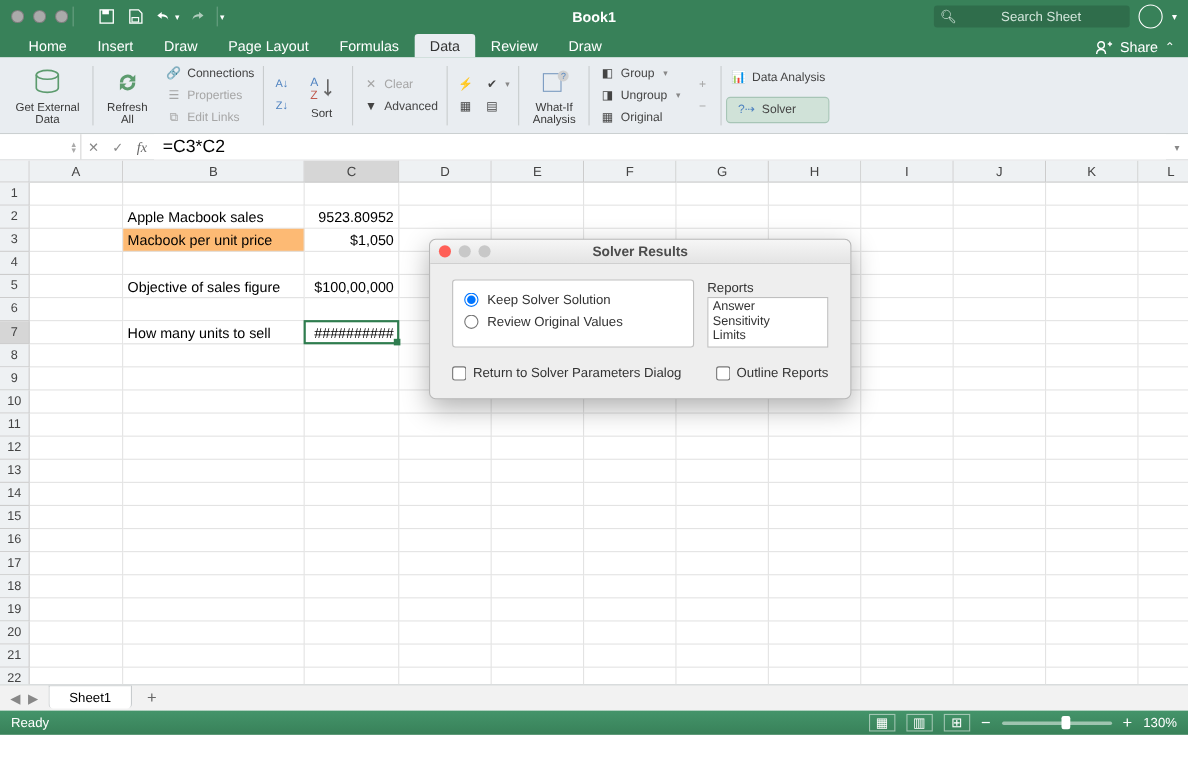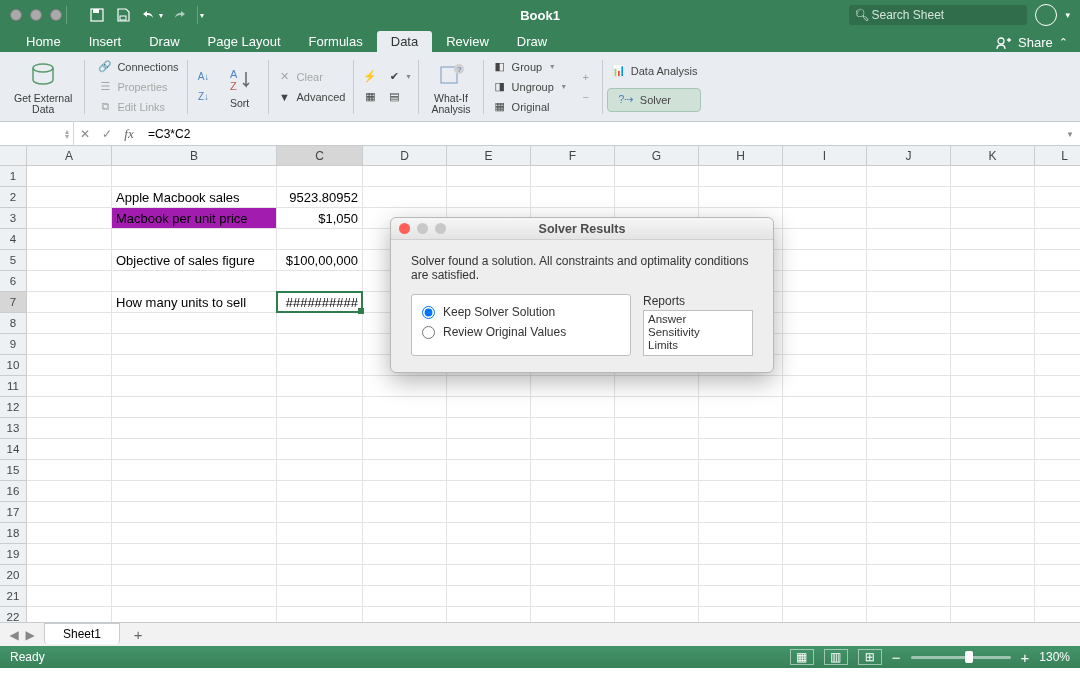--- a/index.html
+++ b/index.html
@@ -11,21 +11,21 @@
 .tl-dot { width: 12px; height: 12px; border-radius: 50%; border: 1px solid rgba(0,0,0,0.25); }
 .tl-red { background: #aaa; }
 .tl-yellow { background: #aaa; }
 .tl-green { background: #aaa; }
 .titlebar-tools { display: flex; gap: 2px; margin-left: 14px; align-items: center; }
 .tb-btn { width: 24px; height: 20px; display: flex; align-items: center; justify-content: center; color: #fff; border-radius: 3px; }
 .tb-sep { width: 1px; height: 18px; background: rgba(255,255,255,0.25); margin: 0 4px; }
 .tb-caret { font-size: 8px; color: #fff; margin-left: -4px; margin-right: 2px; }
 .win-title { position: absolute; left: 50%; transform: translateX(-50%); color: #fff; font-weight: 600; font-size: 13px; }
 .search-wrap { margin-left: auto; display: flex; align-items: center; gap: 8px; padding-right: 10px; }
-.search-box { width: 178px; height: 20px; background: rgba(0,0,0,0.15); border: none; border-radius: 3px; padding: 0 6px 0 22px; color: #fff; font-size: 12px; }
+.search-box { width: 178px; height: 20px; background: rgba(0,0,0,0.15); border: none; border-radius: 3px; padding: 0 6px 0 22px; color: #fff; font-size: 12px; text-align: center; }
 .search-box::placeholder { color: #d4e6dc; }
 .search-icon-pos { position: relative; }
 .search-mag { position: absolute; left: 5px; top: 3px; color: #d4e6dc; font-size: 12px; }
 .smiley { width: 22px; height: 22px; border: 1.5px solid #fff; border-radius: 50%; position: relative; }
 .caret-white { color: #fff; font-size: 9px; }
 
 
 .menubar { height: 22px; background: #388159; display: flex; align-items: flex-end; padding-left: 12px; position: relative; }
 .menutab { padding: 3px 14px; color: #fff; font-size: 13px; border-radius: 3px 3px 0 0; }
 .menutab.active { background: #e9edf1; color: #333; }
@@ -42,21 +42,21 @@
 .rstack-item.dim { color: #a6a6a6; }
 .ico16 { width: 16px; height: 16px; display: flex; align-items: center; justify-content: center; }
 .solver-btn { background: #d0e2d8; border: 1px solid #a7c5b6; border-radius: 4px; padding: 3px 10px; display: flex; align-items: center; gap: 6px; }
 
 
 .fbar { height: 24px; border-bottom: 1px solid #c8ccce; display: flex; align-items: center; font-size: 12px; position: relative; background: #fff; }
 .namebox { width: 74px; height: 100%; border-right: 1px solid #d6d6d6; padding-left: 6px; display: flex; align-items: center; color: #888; }
 .namebox-caret { margin-left: auto; margin-right: 4px; color: #aaa; font-size: 8px; display: flex; flex-direction: column; line-height: 5px; }
 .fbar-btn { width: 22px; height: 100%; display: flex; align-items: center; justify-content: center; color: #888; }
 .fx { font-style: italic; font-family: serif; font-size: 13px; color: #666; }
-.formula-input { flex: 1; border: none; padding-left: 8px; font-size: 12px; height: 100%; outline: none; }
+.formula-input { flex: 1; border: none; padding-left: 8px; font-size: 16px; height: 100%; outline: none; }
 .fbar-expand { width: 20px; display: flex; align-items: center; justify-content: center; color: #888; font-size: 9px; }
 
 
 .grid-wrap { position: relative; height: 476px; overflow: hidden; background: #fff; }
 .corner { position: absolute; left: 0; top: 0; width: 27px; height: 20px; background: #eef1f3; border-right: 1px solid #ccc; border-bottom: 1px solid #ccc; }
 .colheads { position: absolute; left: 27px; top: 0; height: 20px; display: flex; }
 .colhead { height: 20px; background: #eef1f3; border-right: 1px solid #ccc; border-bottom: 1px solid #ccc; display: flex; align-items: center; justify-content: center; font-size: 12px; color: #444; }
 .colhead.sel { background: #d6d6d6; }
 .rowheads { position: absolute; left: 0; top: 20px; width: 27px; }
 .rowhead { width: 27px; height: 21px; background: #eef1f3; border-right: 1px solid #ccc; border-bottom: 1px solid #ccc; display: flex; align-items: center; justify-content: center; font-size: 11.5px; color: #444; }
@@ -182,20 +182,29 @@
     <div class="ricon-big">
         <svg width="30" height="30" viewBox="0 0 30 30">
           <ellipse cx="15" cy="8" rx="10" ry="4" fill="none" stroke="#5c9b6e" stroke-width="1.5"></ellipse>
           <path d="M5 8v12c0 2 4 4 10 4s10-2 10-4V8" fill="none" stroke="#5c9b6e" stroke-width="1.5"></path>
         </svg>
       </div>
     <div class="rlabel" style="white-space:pre">Get External
 Data</div>
   </div>
   <div class="rsep"></div>
+  <div class="rgroup">
+    <div class="ricon-big">
+        <svg width="30" height="30" viewBox="0 0 30 30">
+          <path d="M8 15a7 7 0 0 1 12-5l2-2v6h-6l2-2a4 4 0 0 0-7 3M22 15a7 7 0 0 1-12 5l-2 2v-6h6l-2 2a4 4 0 0 0 7-3" fill="#5c9b6e"></path>
+        </svg>
+      </div>
+    <div class="rlabel" style="white-space:pre">Refresh
+All</div>
+  </div>
   <div class="rstack" style="margin-left:4px">
     <div class="rstack-item">
         <span class="ico16">🔗</span>
         <span>Connections</span>
       </div>
     <div class="rstack-item dim">
         <span class="ico16">☰</span>
         <span>Properties</span>
       </div>
     <div class="rstack-item dim">
@@ -618,21 +627,21 @@
       <div class="cell" style="left: 420px; top: 441px; width: 84px;"></div>
       <div class="cell" style="left: 504px; top: 441px; width: 84px;"></div>
       <div class="cell" style="left: 588px; top: 441px; width: 84px;"></div>
       <div class="cell" style="left: 672px; top: 441px; width: 84px;"></div>
       <div class="cell" style="left: 756px; top: 441px; width: 84px;"></div>
       <div class="cell" style="left: 840px; top: 441px; width: 84px;"></div>
       <div class="cell" style="left: 924px; top: 441px; width: 84px;"></div>
       <div class="cell" style="left: 1008px; top: 441px; width: 60px;"></div>
       <div class="cell" style="left: 85px; top: 21px; width: 165px; background: rgb(255, 255, 255);">Apple Macbook sales</div>
       <div class="cell right" style="left: 250px; top: 21px; width: 86px; background: rgb(255, 255, 255);">9523.80952</div>
-      <div class="cell" style="left: 85px; top: 42px; width: 165px; background: #a21caf;">Macbook per unit price</div>
+      <div class="cell" style="left: 85px; top: 42px; width: 165px; background: #fdba74;">Macbook per unit price</div>
       <div class="cell right" style="left: 250px; top: 42px; width: 86px; background: rgb(255, 255, 255);">$1,050</div>
       <div class="cell" style="left: 85px; top: 84px; width: 165px; background: rgb(255, 255, 255);">Objective of sales figure</div>
       <div class="cell right" style="left: 250px; top: 84px; width: 86px; background: rgb(255, 255, 255);">$100,00,000</div>
       <div class="cell" style="left: 85px; top: 126px; width: 165px; background: rgb(255, 255, 255);">How many units to sell</div>
       <div class="cell right" style="left: 250px; top: 126px; width: 86px; background: rgb(255, 255, 255);">##########</div>
       <div class="sel-cell" style="left: 249px; top: 125px; width: 87px; height: 22px;">
         <div class="sel-handle"></div>
       </div>
     </div>
 </div>
@@ -662,35 +671,44 @@
 <div class="dialog" style="left:390px; top:217px">
   <div class="dlg-title">
     <div class="dlg-dots">
       <div class="dlg-dot r"></div>
       <div class="dlg-dot g"></div>
       <div class="dlg-dot g"></div>
     </div>
     <div class="dlg-title-text">Solver Results</div>
   </div>
   <div class="dlg-body">
-    <div class="dlg-msg">Solver found a solution.  All constraints and optimality conditions are satisfied.</div>
     <div class="dlg-row">
       <div class="opt-box">
         <div class="opt-row">
             <input type="radio" checked="" style="">
             <span>Keep Solver Solution</span>
           </div>
         <div class="opt-row">
             <input type="radio" style="">
             <span>Review Original Values</span>
           </div>
       </div>
       <div class="reports-wrap">
         <div class="reports-label">Reports</div>
         <div class="reports-list">
           <div>Answer</div>
           <div>Sensitivity</div>
           <div>Limits</div>
         </div>
       </div>
     </div>
+    <div class="dlg-check-row">
+      <label class="dlg-check">
+          <input type="checkbox" style="">
+          <span>Return to Solver Parameters Dialog</span>
+        </label>
+      <label class="dlg-check" style="margin-left:auto">
+          <input type="checkbox" style="">
+          <span>Outline Reports</span>
+        </label>
+    </div>
   </div>
 </div>
 
 </body></html>

